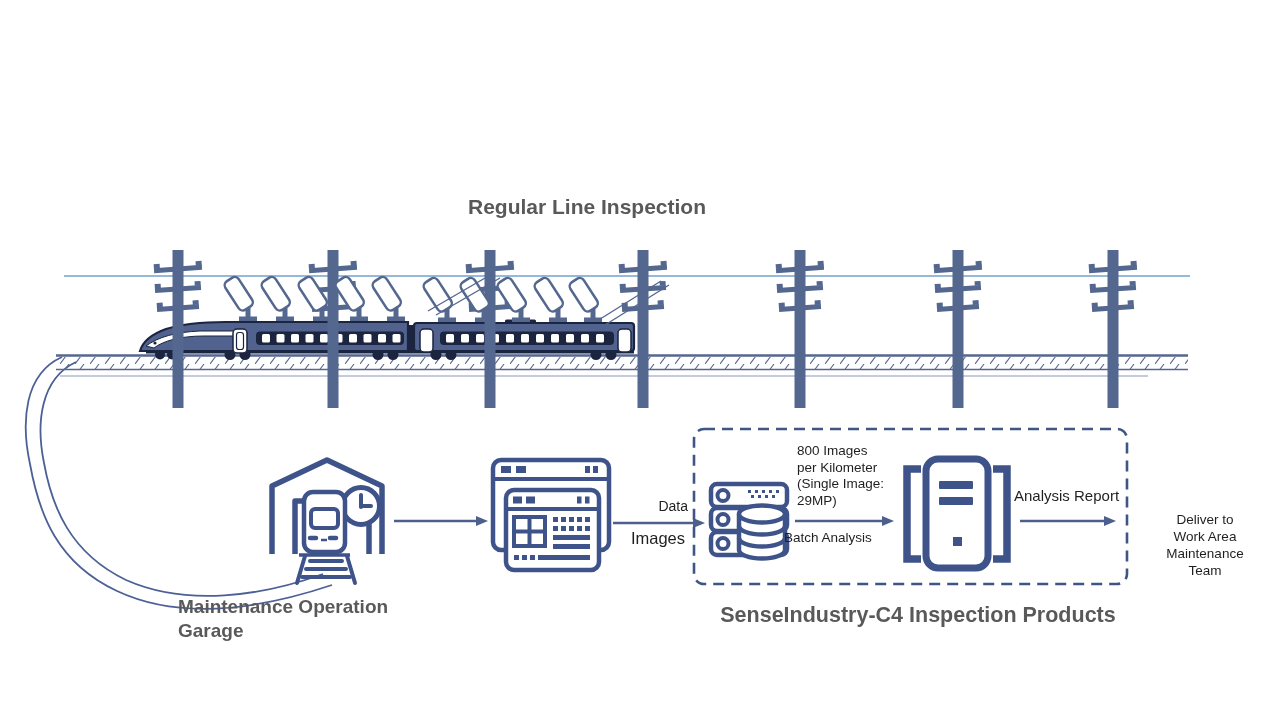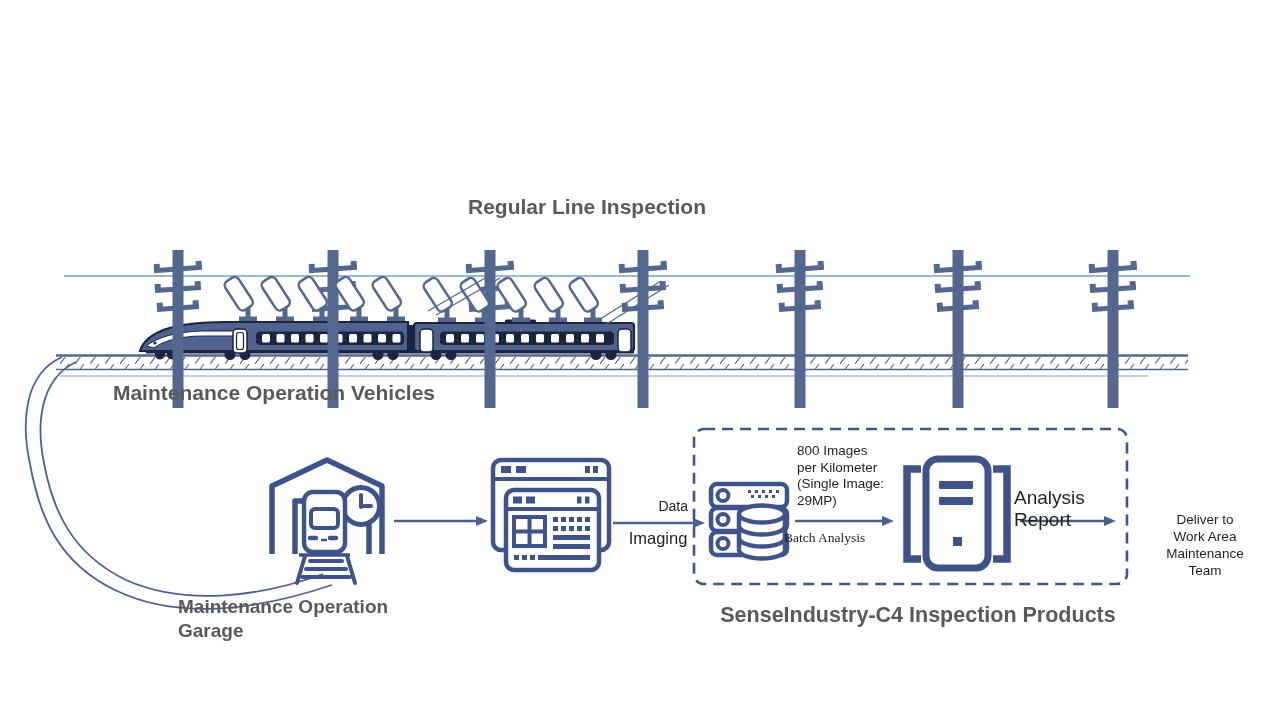--- a/index.html
+++ b/index.html
@@ -10,22 +10,22 @@
   .heading{color:#595959;font-weight:bold;}
   .small{color:#1f1f1f;}
   .h-main{left:397px;top:155px;width:380px;text-align:center;font-size:21px;}
   .h-vehicles{left:83px;top:341px;width:382px;text-align:center;font-size:21px;}
   .h-garage{left:178px;top:555px;width:250px;font-size:19px;line-height:24px;}
   .h-imaging{left:446px;top:556px;width:190px;text-align:center;font-size:17.5px;line-height:23px;}
   .h-products{left:687px;top:563px;width:462px;text-align:center;font-size:21.5px;}
   .t-data{left:628px;top:458px;width:60px;text-align:right;font-size:14px;}
   .t-export{left:624px;top:489px;width:68px;text-align:center;font-size:16.5px;}
   .t-images{left:797px;top:403px;width:125px;font-size:13.5px;line-height:16.5px;}
-  .t-batch{left:784px;top:490px;width:110px;font-size:13.5px;font-family:Liberation Serif, serif;}
-  .t-report{left:1014px;top:447px;width:116px;font-size:19px;}
+  .t-batch{left:784px;top:490px;width:110px;font-size:13.5px;}
+  .t-report{left:1014px;top:447px;width:116px;font-size:15px;}
   .t-deliver{left:1142px;top:471px;width:126px;text-align:center;font-size:13.5px;line-height:17px;}
 </style>
 </head>
 <body>
 
 <div class="stage">
 
 <svg width="1280" height="720" viewBox="0 0 1280 720">
   <defs>
     <pattern id="hatch" width="15" height="12" patternUnits="userSpaceOnUse">
@@ -275,26 +275,25 @@
     </g>
   </g>
 
   <g>
     <line x1="1020" y1="481" x2="1106" y2="481" stroke="#4d5f8c" stroke-width="2.6"></line>
     <polygon points="1116,481 1104,476 1104,486" fill="#4d5f8c"></polygon>
   </g>
 </svg>
 
 <div class="lbl heading h-main">Regular Line Inspection</div>
-<div class="lbl heading h-vehicles">Maintenance Operation Vehicles</div>
 <div class="lbl heading h-garage">Maintenance Operation
 Garage</div>
 <div class="lbl heading h-products">SenseIndustry-C4 Inspection Products</div>
 <div class="lbl small t-data">Data</div>
-<div class="lbl small t-export">Imaging</div>
+<div class="lbl small t-export">Images</div>
 <div class="lbl small t-images">800 Images
 per Kilometer
 (Single Image:
 29MP)</div>
 <div class="lbl small t-batch">Batch Analysis</div>
 <div class="lbl small t-report">Analysis Report</div>
 <div class="lbl small t-deliver">Deliver to
 Work Area
 Maintenance
 Team</div>

